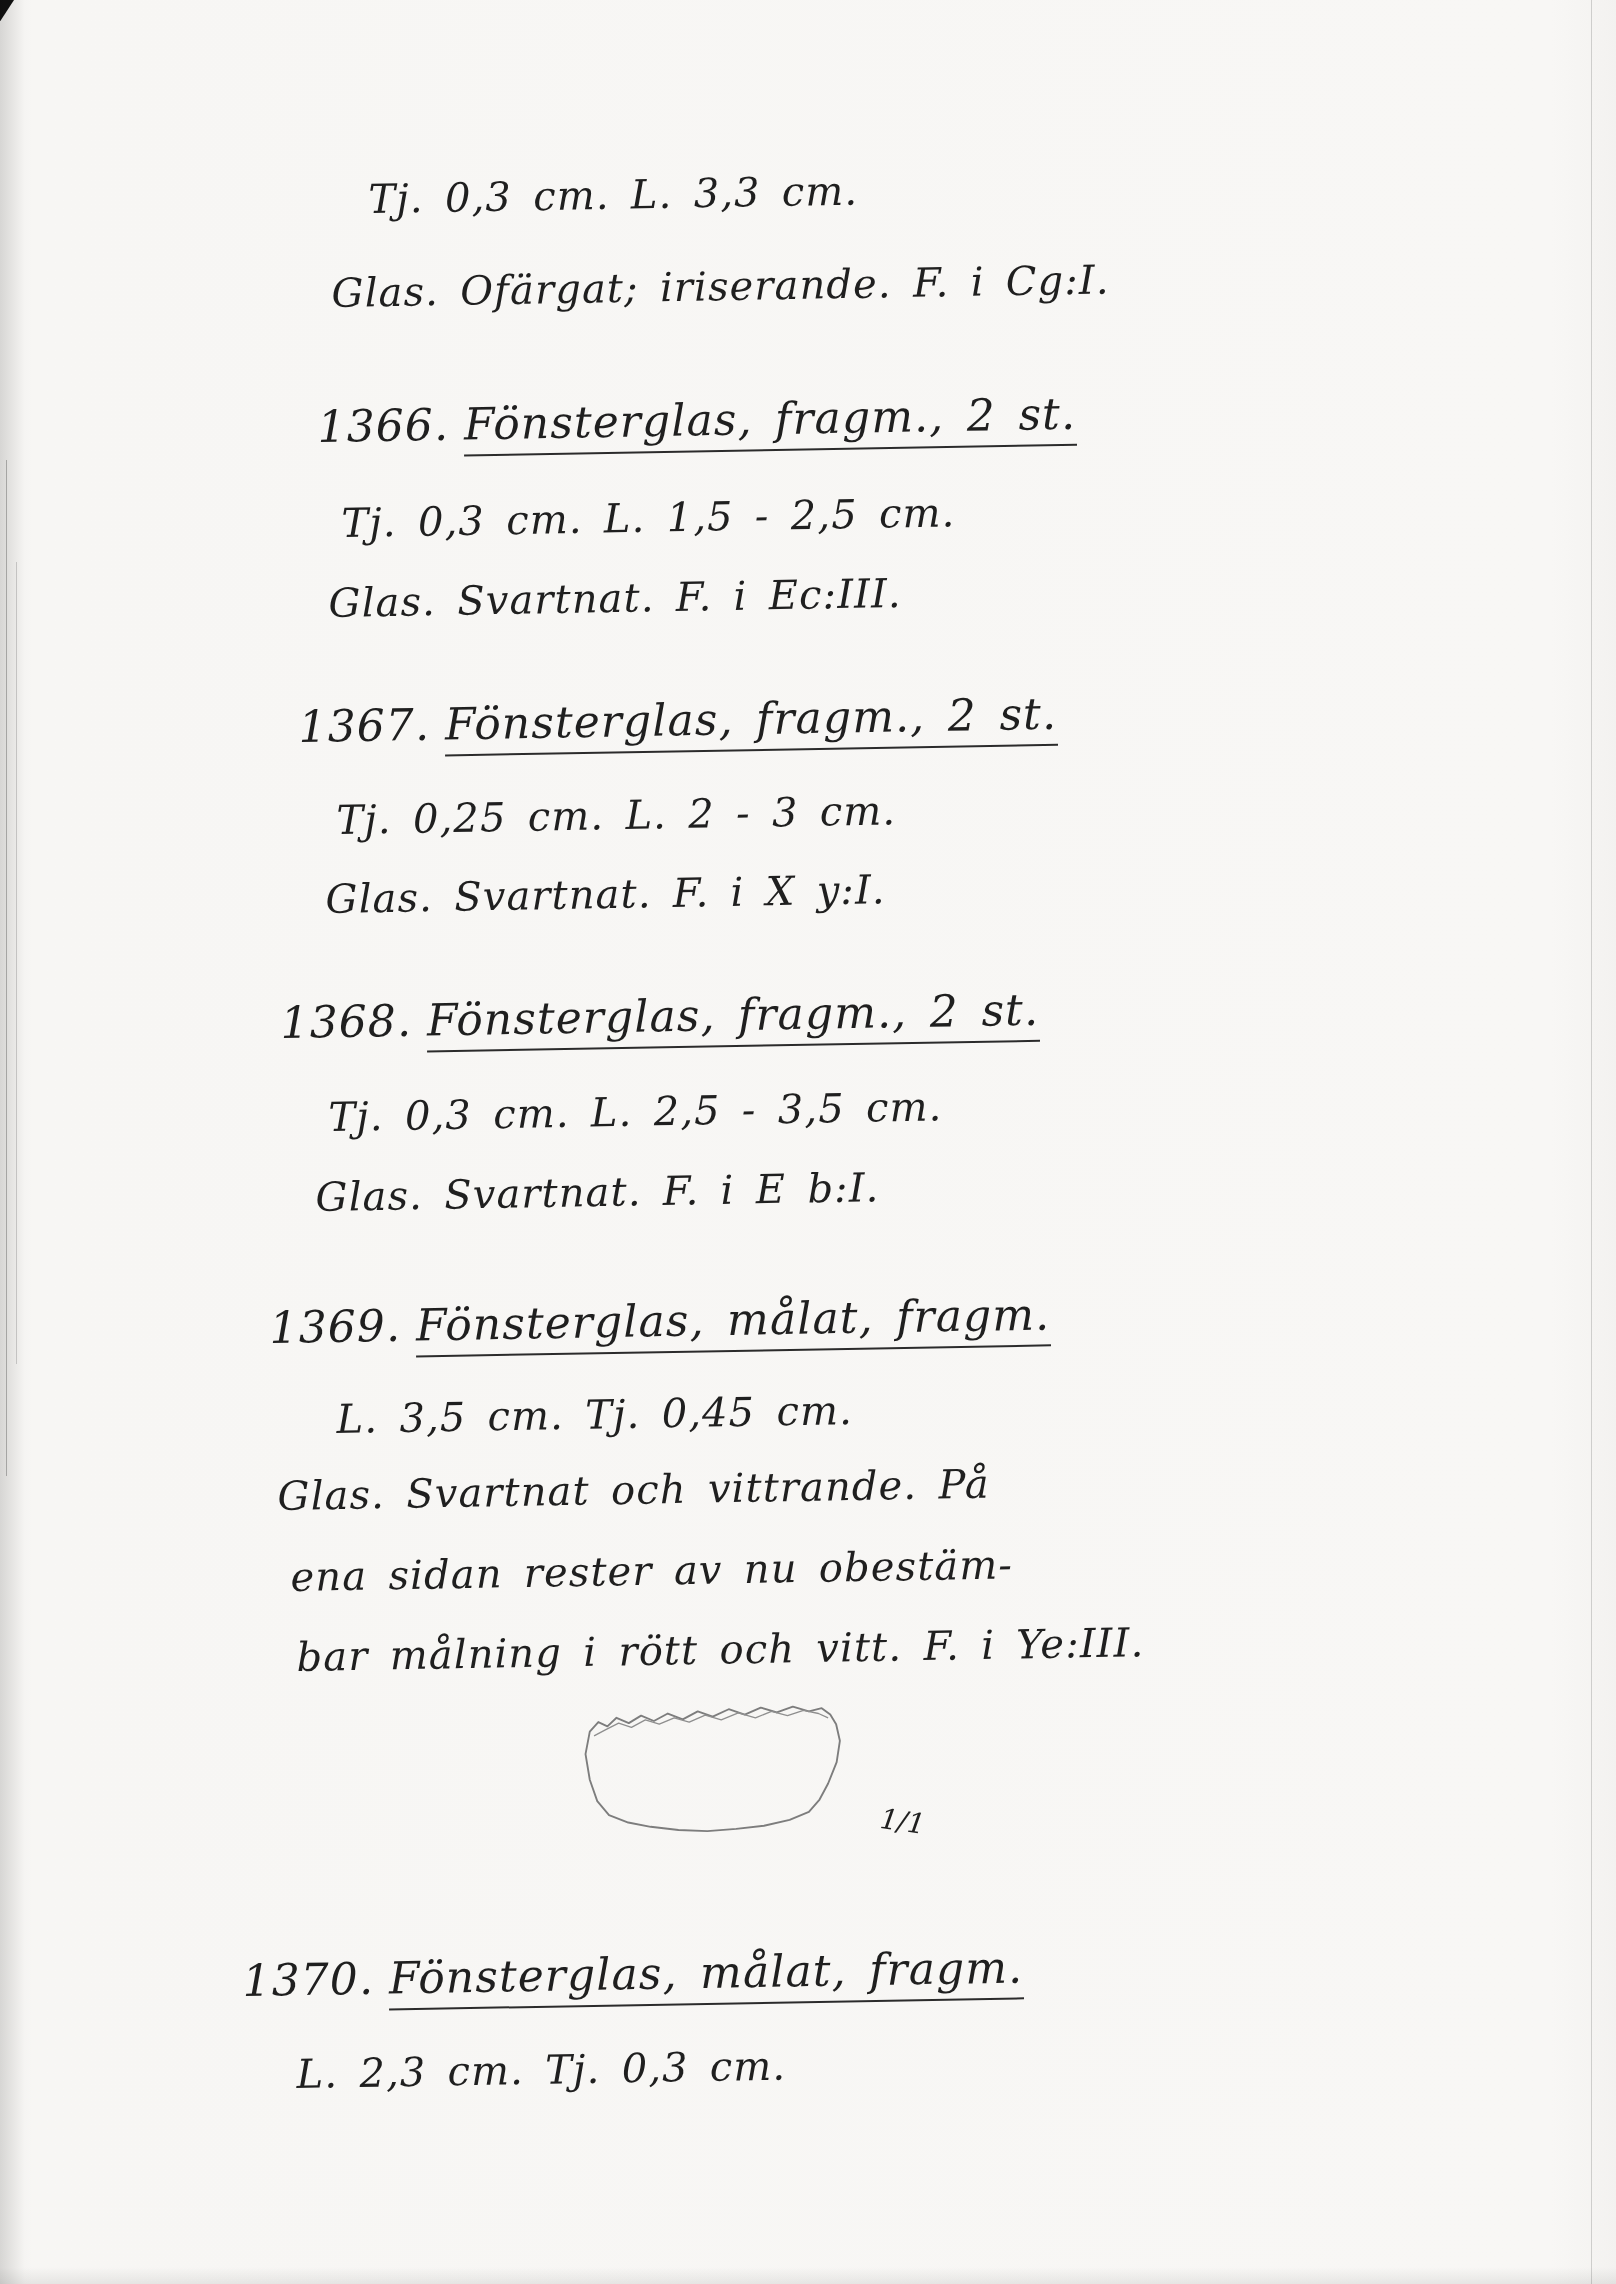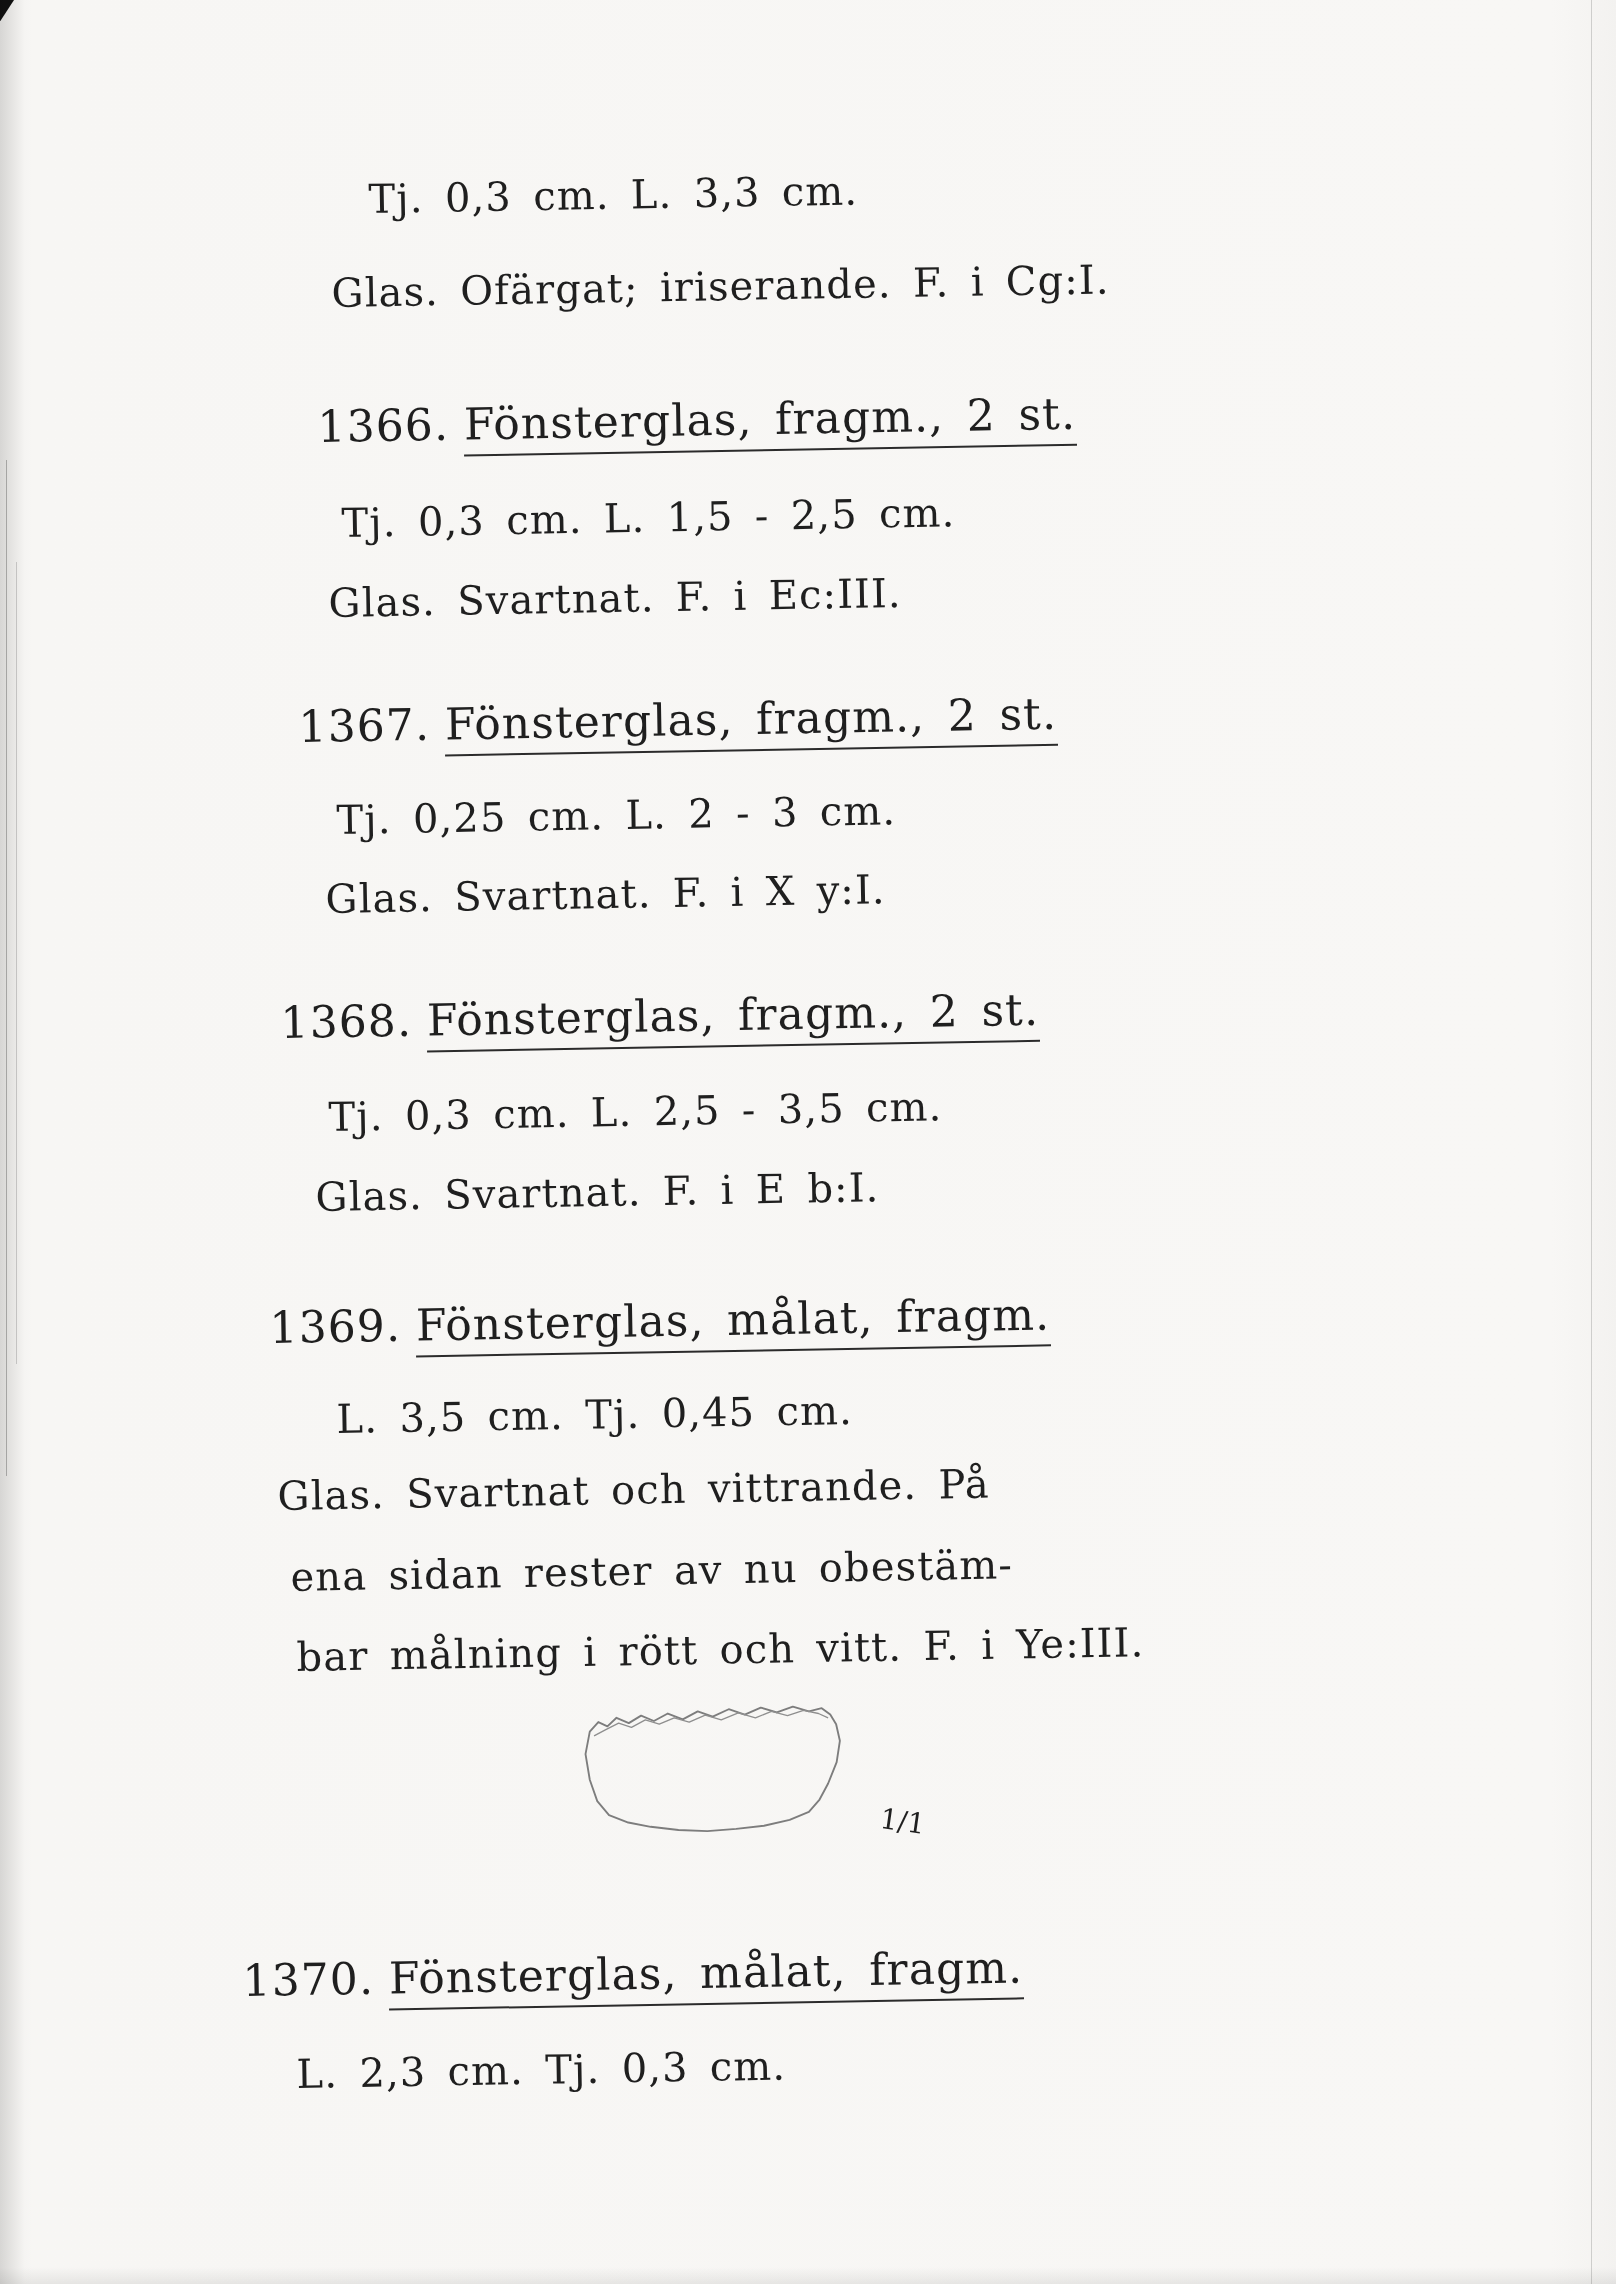--- a/index.html
+++ b/index.html
@@ -10,20 +10,21 @@
     overflow: hidden;
     background: #f7f6f4;
   }
   .page {
     position: absolute;
     left: 0; top: 0;
     width: 1617px;
     height: 2284px;
     background: linear-gradient(90deg, #efeeec 0px, #f7f6f4 32px, #f8f7f5 1551px, #f3f2f0 1617px);
     font-family: "DejaVu Serif", "Liberation Serif", serif;
+    font-style: italic;
     color: #1f1f1f;
   }
   
   .edge-left {
     position: absolute; left: 0; top: 0; width: 24.6px; height: 2284px;
     background: linear-gradient(90deg, rgba(0,0,0,0.10), rgba(0,0,0,0.0));
   }
   .edge-line-a {
     position: absolute; left: 6.4px; top: 460px; width: 1.1px; height: 1016px;
     background: rgba(60,60,60,0.35);

